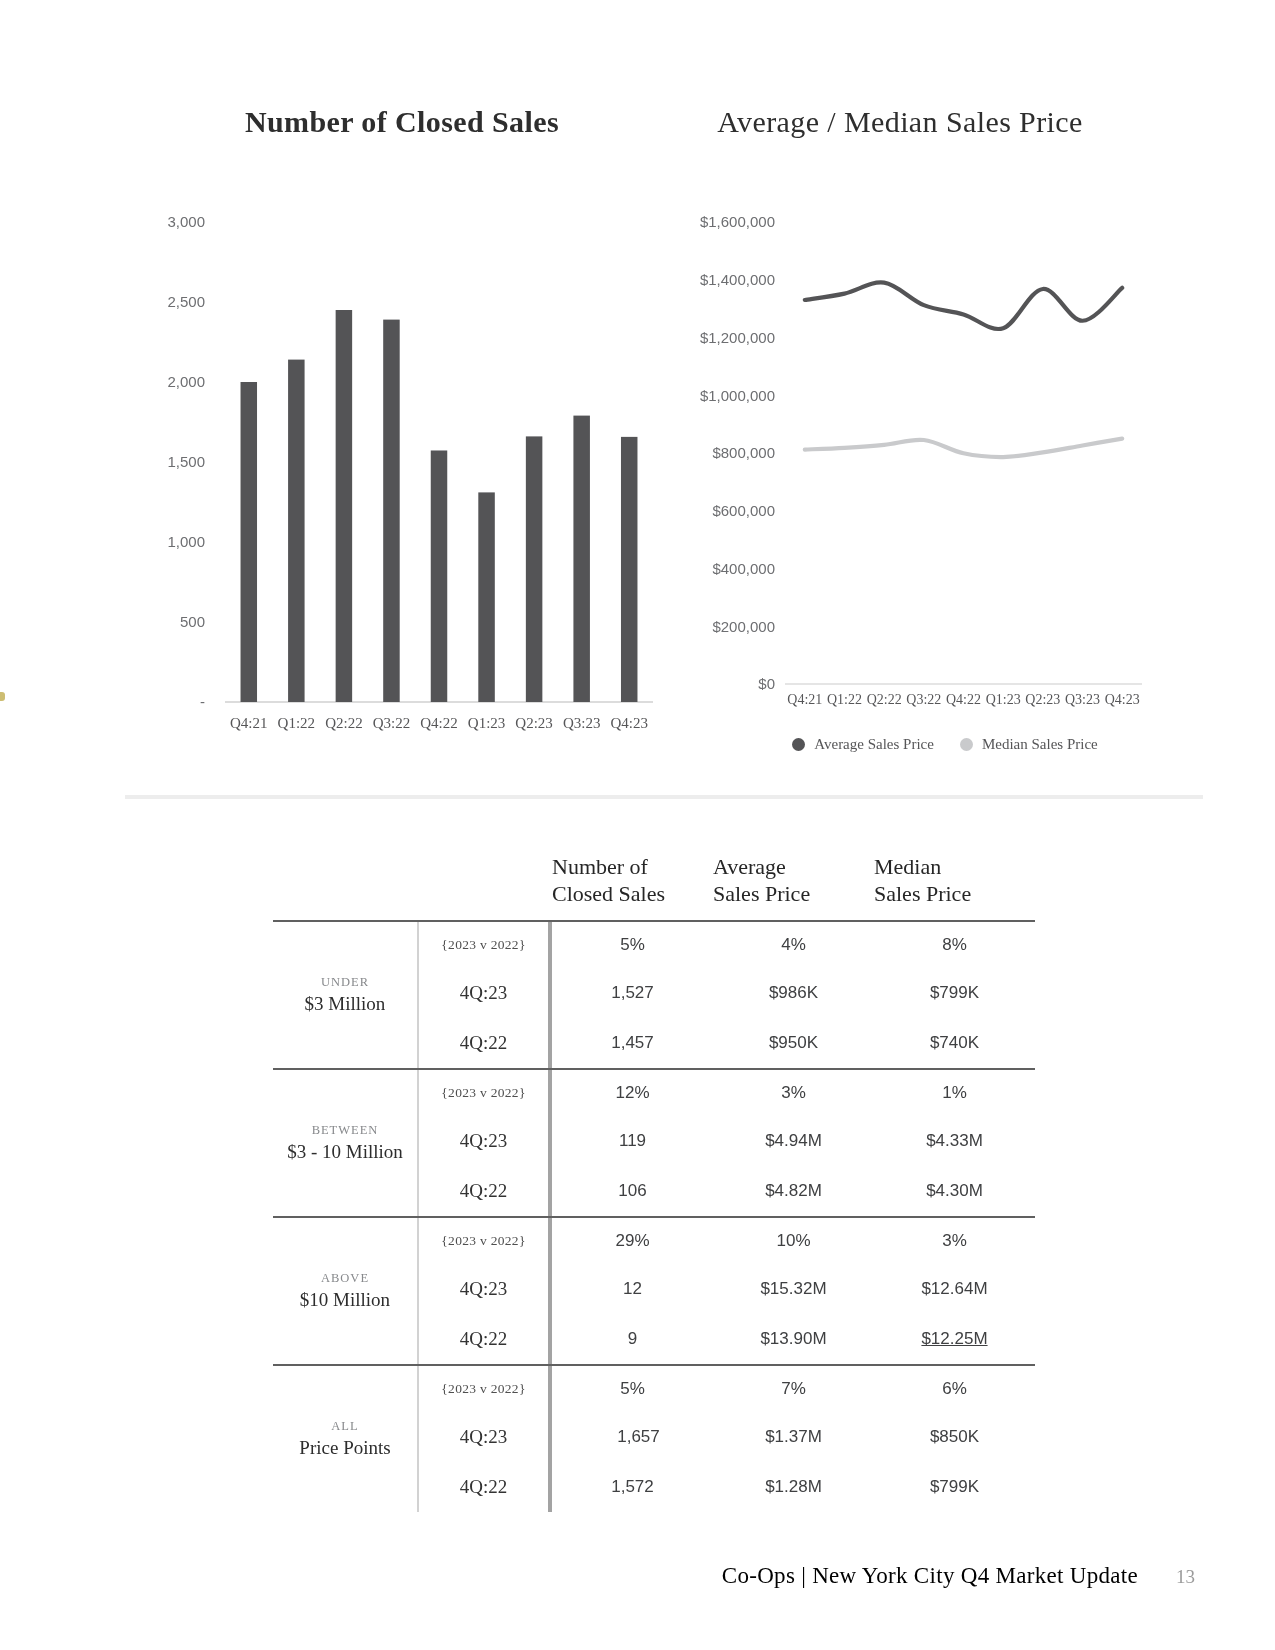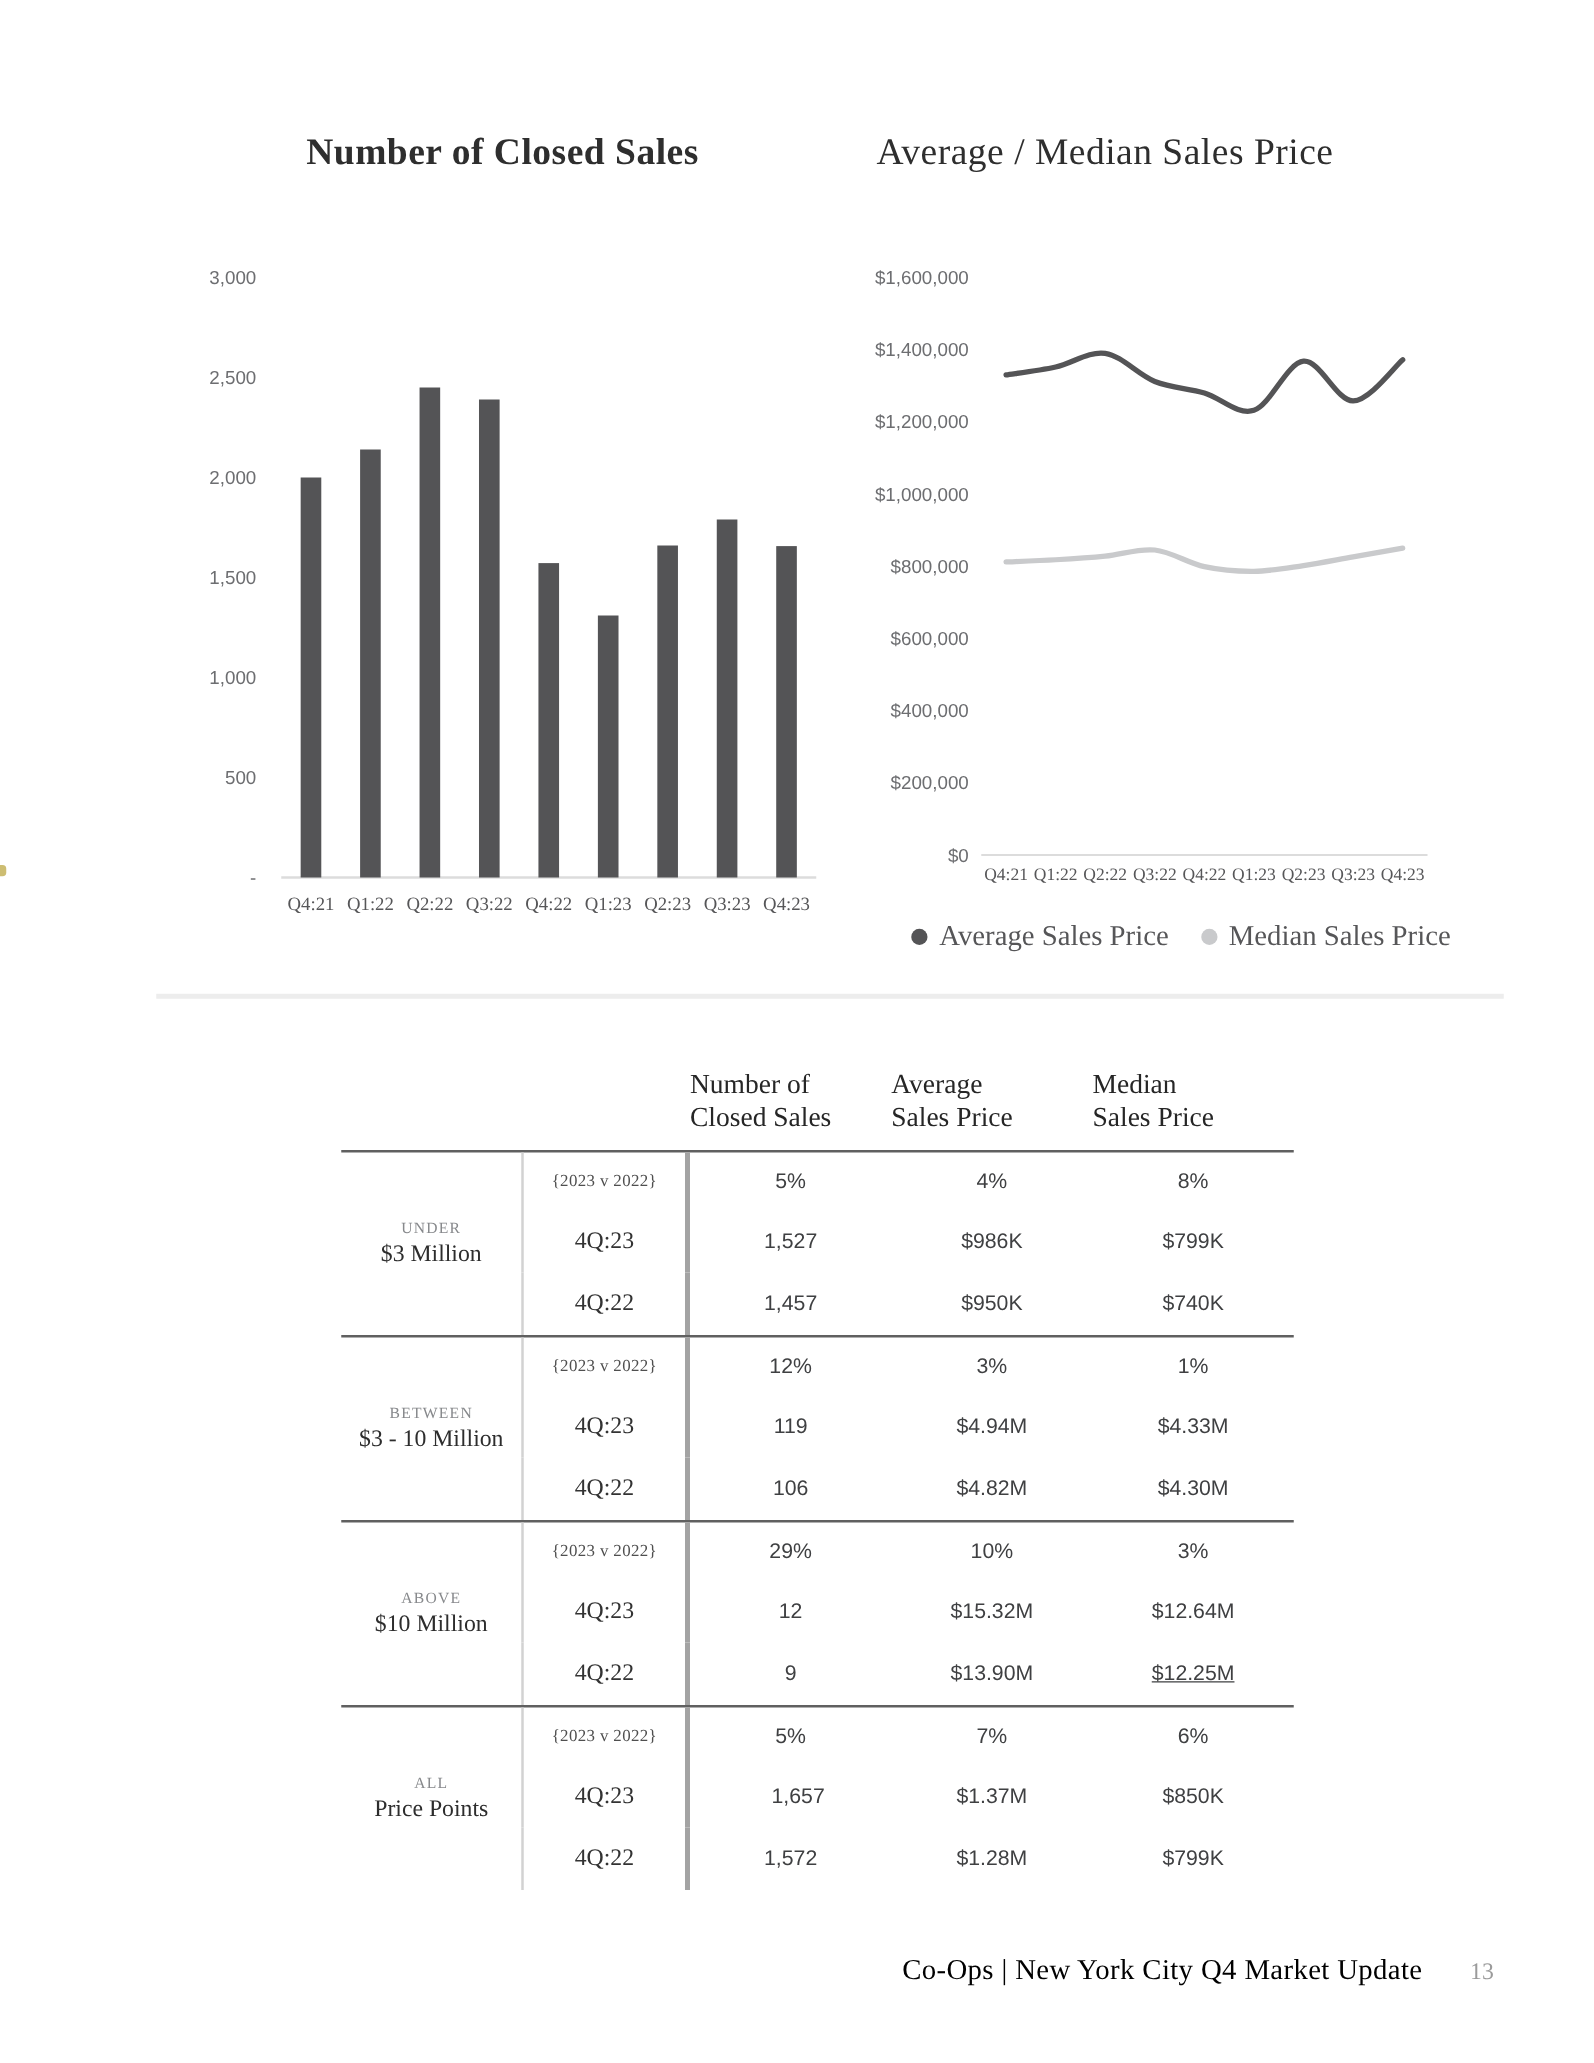--- a/index.html
+++ b/index.html
@@ -10,34 +10,34 @@
   }
   .accent-mark {
     position:absolute; left:0; top:692px; width:5px; height:9px;
     border-radius:0 3px 3px 0;
   }
   .chart-title {
     position:absolute; top:105px; width:520px; text-align:center;
     font-size:30px; letter-spacing:0.4px; color:#2e2e2e;
   }
   .chart-title.left { left:142px;font-weight:bold; }
-  .chart-title.right { left:624px; }
+  .chart-title.right { left:640px; }
   svg.chart { position:absolute; overflow:visible; }
   #bar-chart { left:150px; top:190px; }
   #line-chart { left:680px; top:190px; }
   .ytick { font-family:"Liberation Sans","DejaVu Sans",sans-serif; font-size:15px; fill:#6d6e71; }
   .xtick { font-family:"Liberation Serif","DejaVu Serif",serif; font-size:15px; fill:#565658; }
   .xtick.tight { font-size:14px; }
   .legend {
     position:absolute; left:680px; top:736px; width:530px;
     display:flex; justify-content:center; align-items:center; gap:26px;
   }
   .legend-item { display:flex; align-items:center; gap:9px; }
   .legend-dot { width:13px; height:13px; border-radius:50%; }
-  .legend-label { font-size:23px; color:#565658; }
+  .legend-label { font-size:15px; color:#565658; }
   .divider { position:absolute; left:125px; top:795px; width:1078px; height:4px; }
   
   .market-table { position:absolute; left:273px; top:800px; width:762px; }
   .t-header {
     display:grid; grid-template-columns:144px 135px 161px 161px 161px;
     height:120px; align-items:end;
   }
   .t-hcell {
     text-align:left; padding-bottom:13px; font-size:22px; color:#262626;
     line-height:27px;

